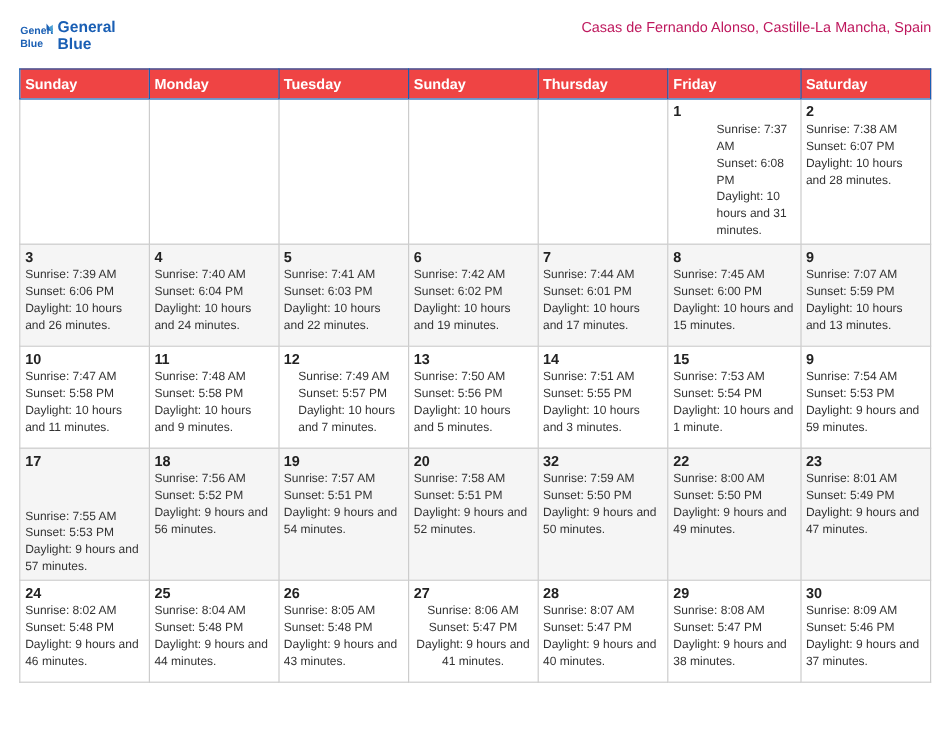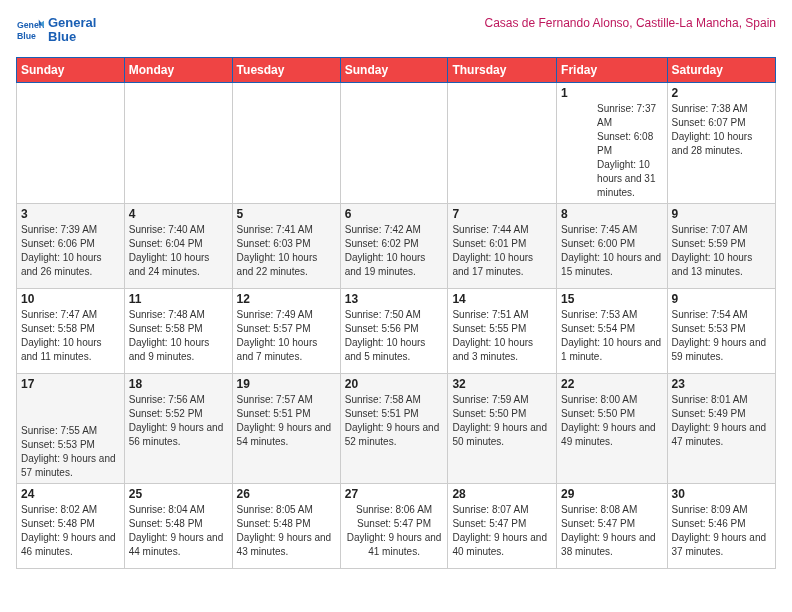--- a/index.html
+++ b/index.html
@@ -188,21 +188,21 @@
 Daylight: 10 hours and 11 minutes.</div>
         </td>
         <td>
           <span class="day-num">11</span>
           <div class="day-info" style="white-space: pre-line;">Sunrise: 7:48 AM
 Sunset: 5:58 PM
 Daylight: 10 hours and 9 minutes.</div>
         </td>
         <td>
           <span class="day-num">12</span>
-          <div class="day-info" style="white-space: pre-line;">Sunrise: 7:49 AM
+          <div class="day-info" style="white-space: pre-line; margin-left: 12px;">Sunrise: 7:49 AM
 Sunset: 5:57 PM
 Daylight: 10 hours and 7 minutes.</div>
         </td>
         <td>
           <span class="day-num">13</span>
           <div class="day-info" style="white-space: pre-line;">Sunrise: 7:50 AM
 Sunset: 5:56 PM
 Daylight: 10 hours and 5 minutes.</div>
         </td>
         <td>

